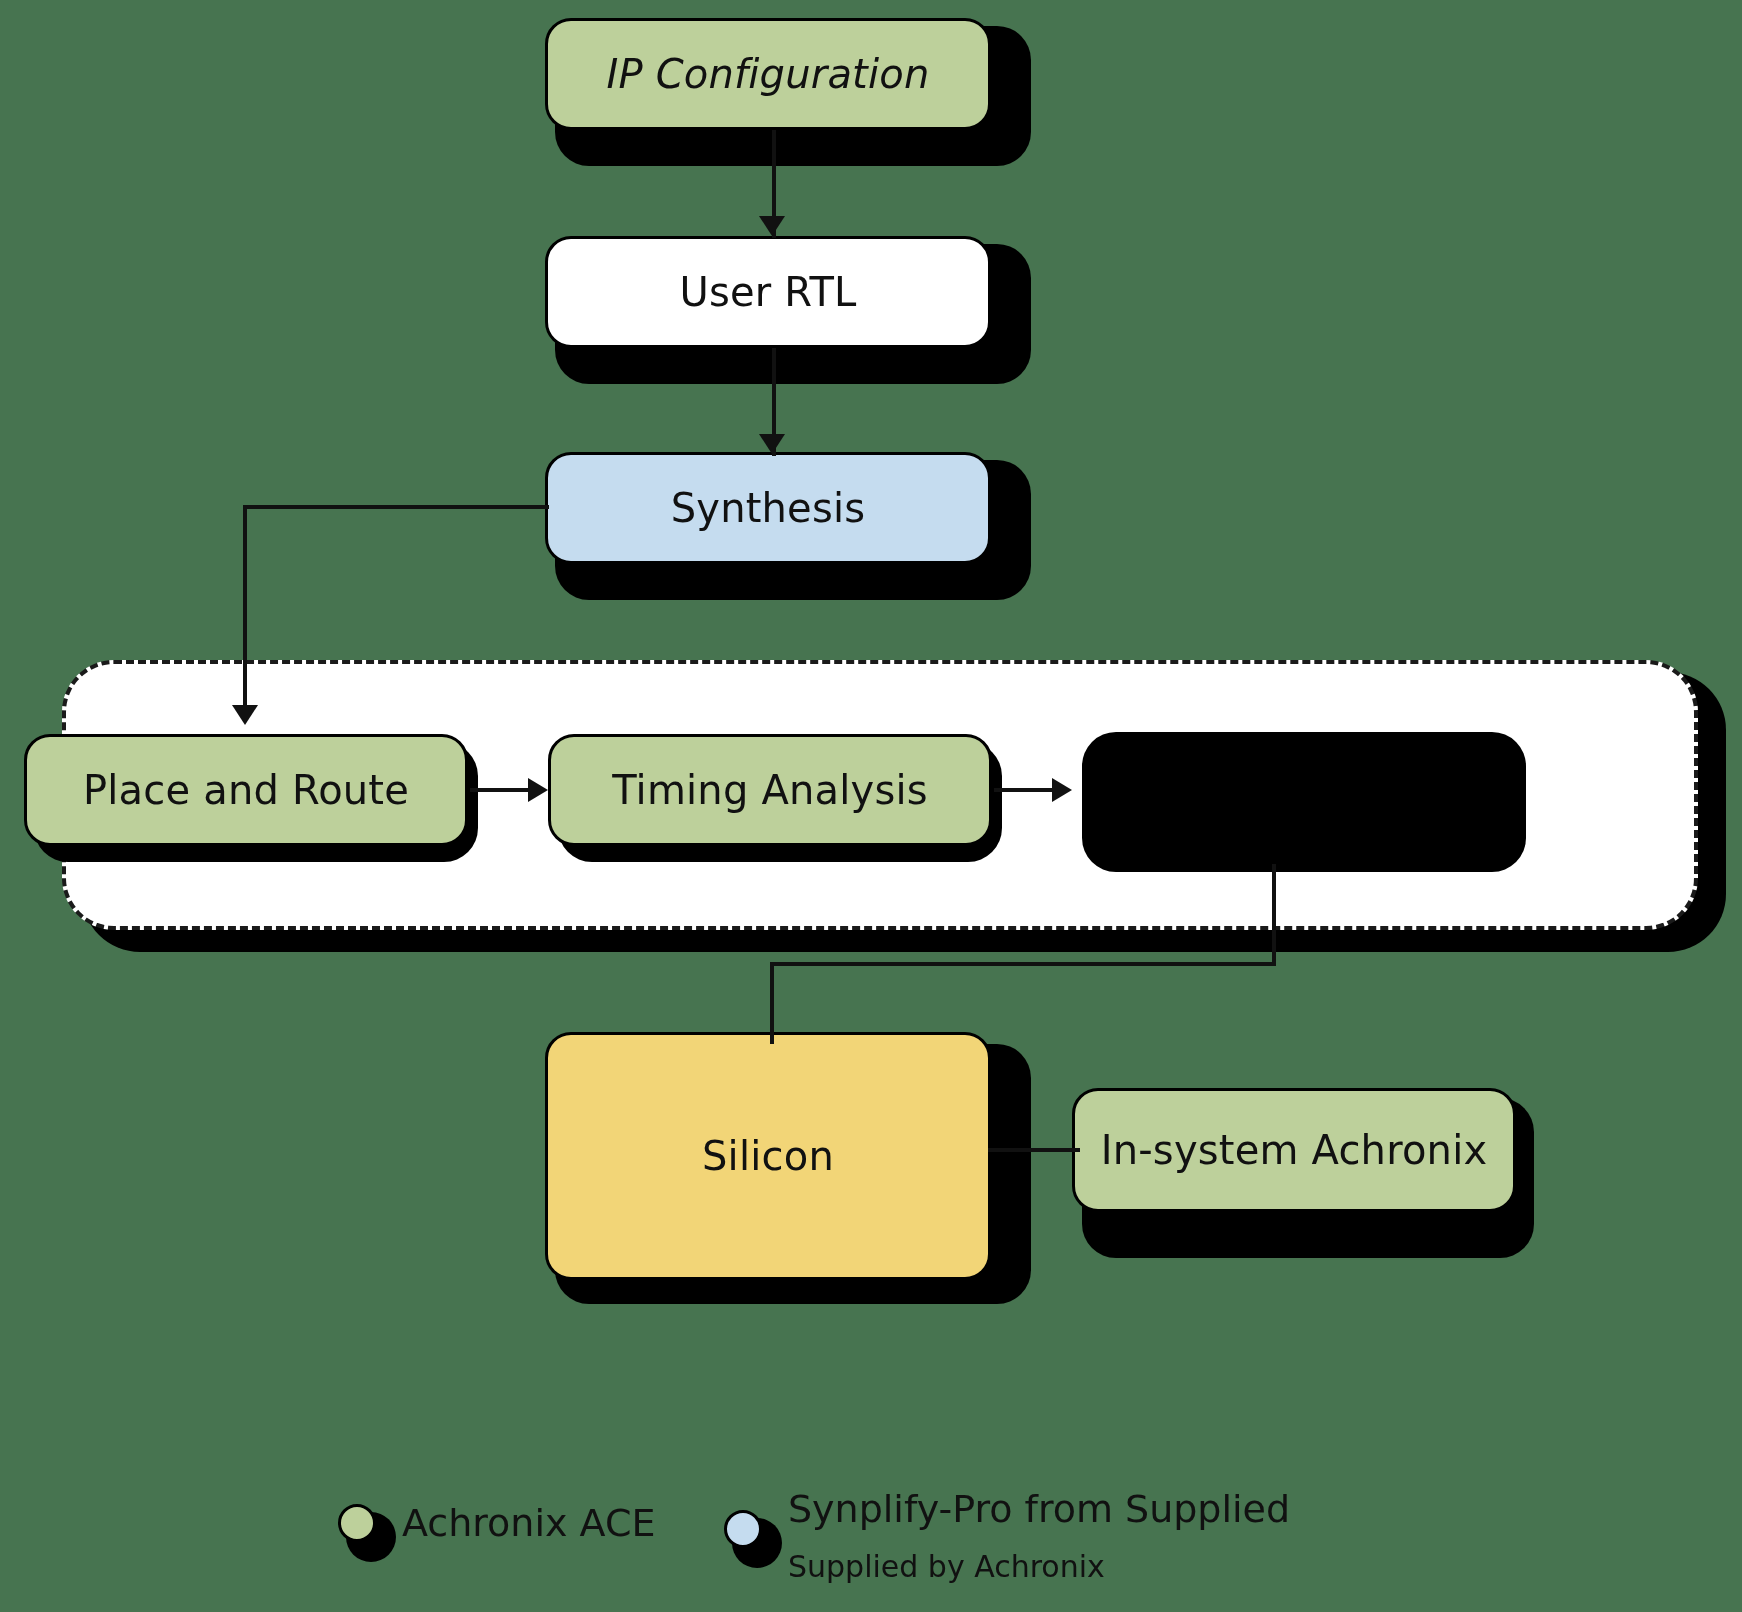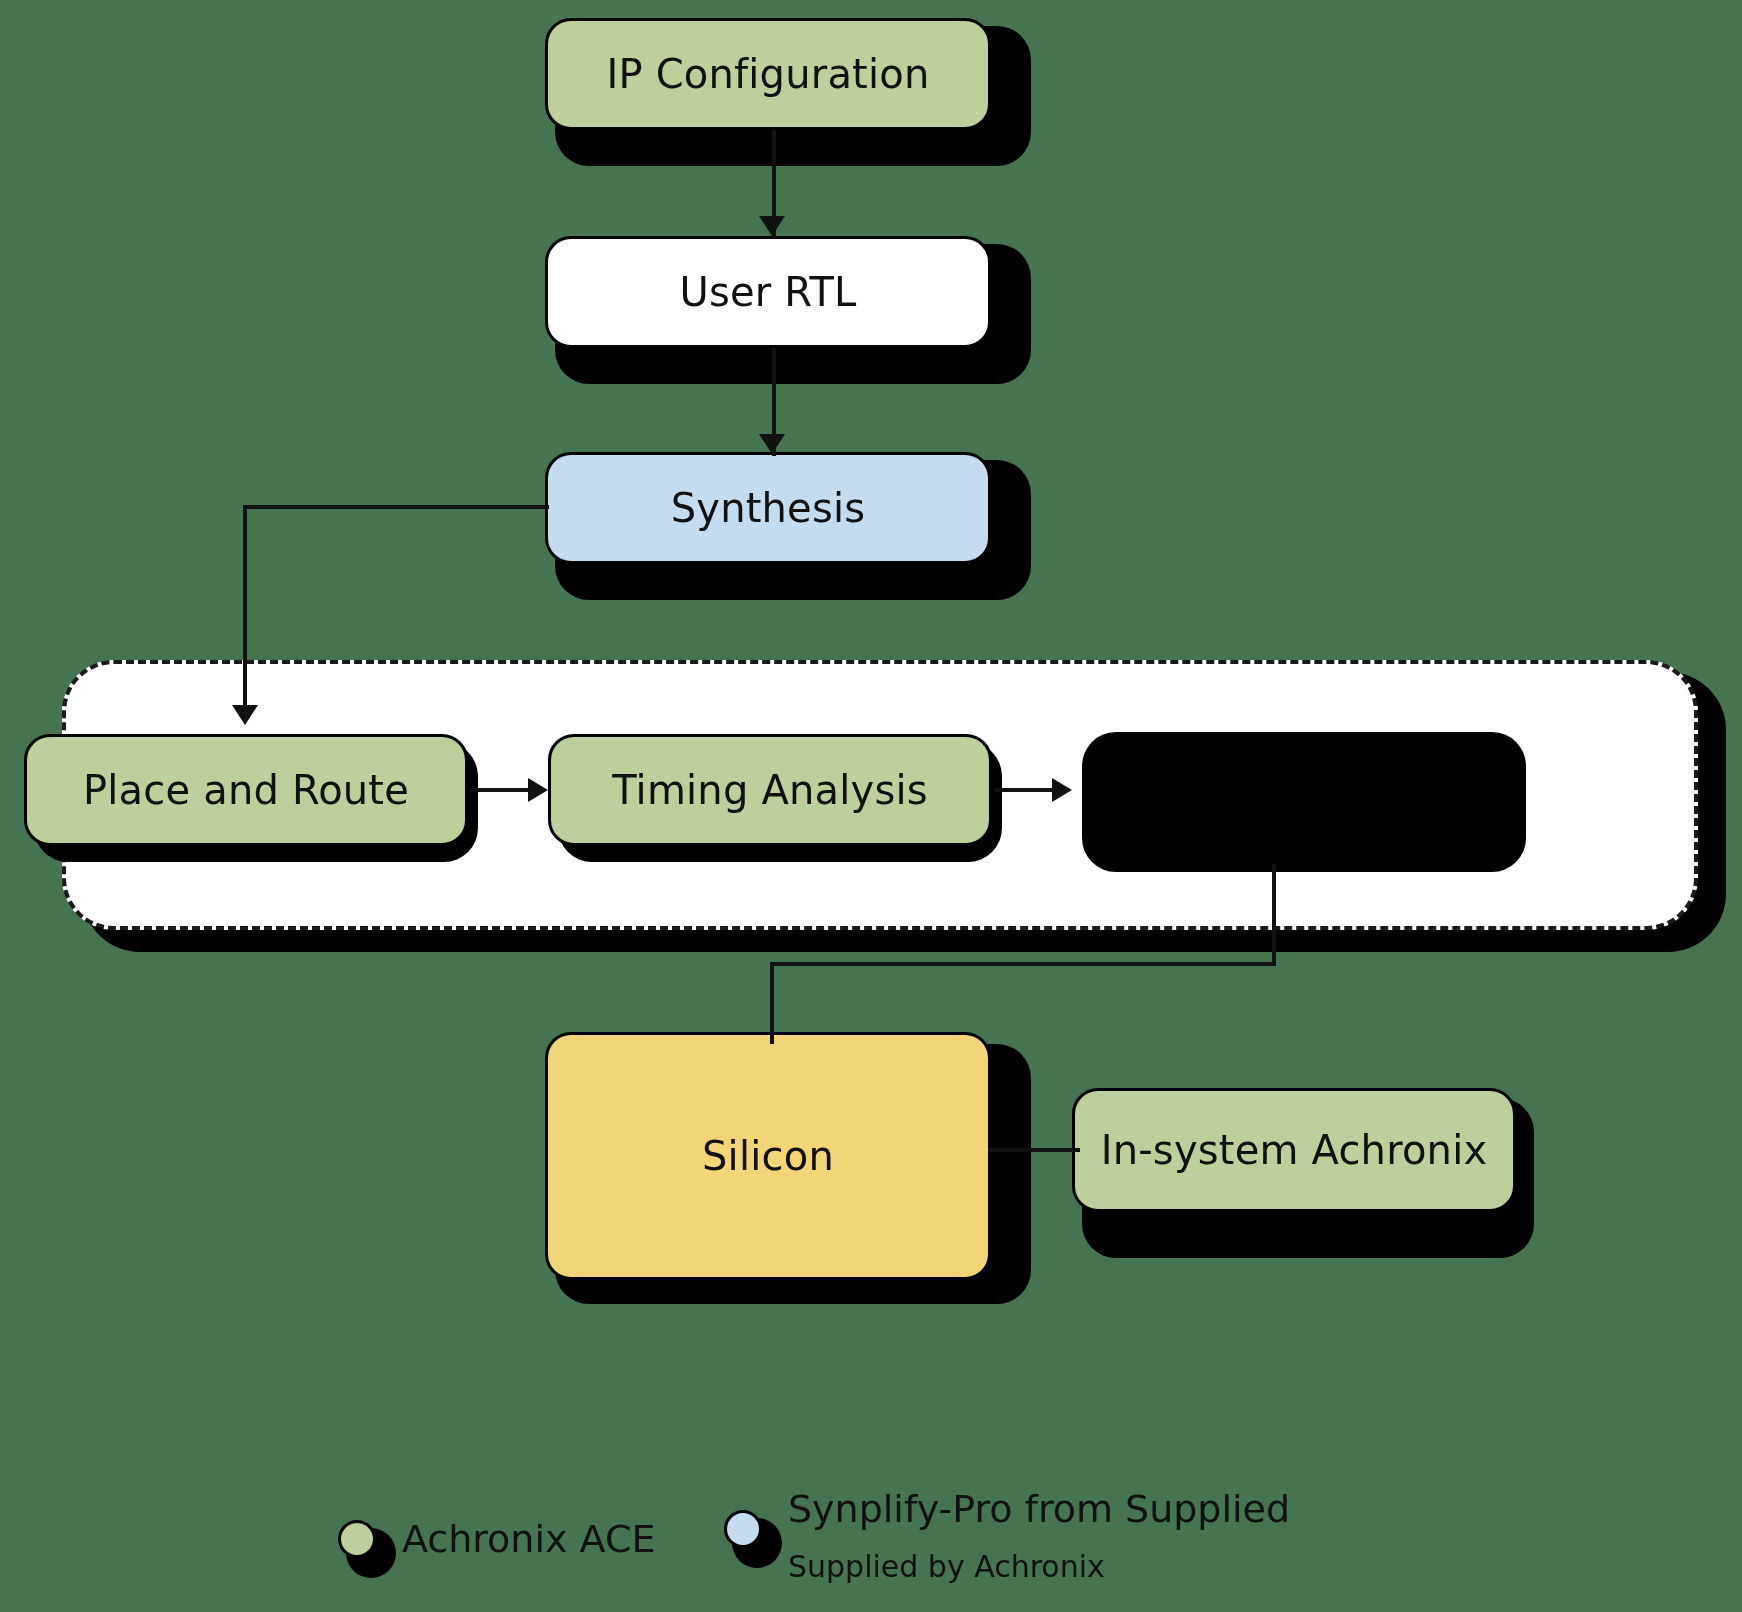--- a/index.html
+++ b/index.html
@@ -93,21 +93,21 @@
 </style>
 </head>
 <body>
 
 <div id="stage">
 
   <div id="group-shadow" style="left:82px;top:672px;width:1644px;height:280px;"></div>
   <div id="group-box" style="left:62px;top:660px;width:1636px;height:270px;"></div>
 
   <div class="shadow" style="left:555px;top:26px;width:476px;height:140px;"></div>
-  <div class="node green" style="left:545px;top:18px;width:446px;height:112px;">
+  <div class="node green" style="left:545px;top:18px;width:446px;height:112px;font-style:italic;">
     <span>IP Configuration</span>
   </div>
 
   <div class="vline" style="left:772px;top:130px;height:108px;"></div>
   <div class="arrow-down" style="left:759px;top:216px;"></div>
 
   <div class="shadow" style="left:555px;top:244px;width:476px;height:140px;"></div>
   <div class="node white" style="left:545px;top:236px;width:446px;height:112px;">
     <span>User RTL</span>
   </div>
@@ -153,21 +153,21 @@
 
   <div class="hline" style="left:988px;top:1148px;width:92px;"></div>
 
   <div class="shadow" style="left:1082px;top:1098px;width:452px;height:160px;"></div>
   <div class="node green" style="left:1072px;top:1088px;width:444px;height:124px;">
     <span>In-system Achronix</span>
   </div>
 
   <div id="legend">
 
-    <div class="legend-item" style="left:338px;top:24px;margin-top:16px;">
+    <div class="legend-item" style="left:338px;top:24px;">
       <div class="swatch-wrap">
         <div class="swatch-shadow"></div>
         <div class="swatch" style="background:#bdd09b;"></div>
       </div>
       <div class="legend-text">
         <div class="legend-main">Achronix ACE</div>
       </div>
     </div>
 
     <div class="legend-item" style="left:724px;top:10px;">

